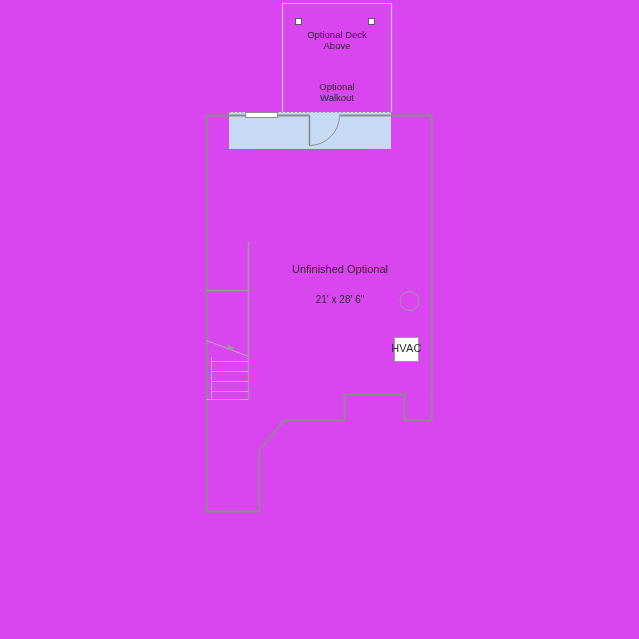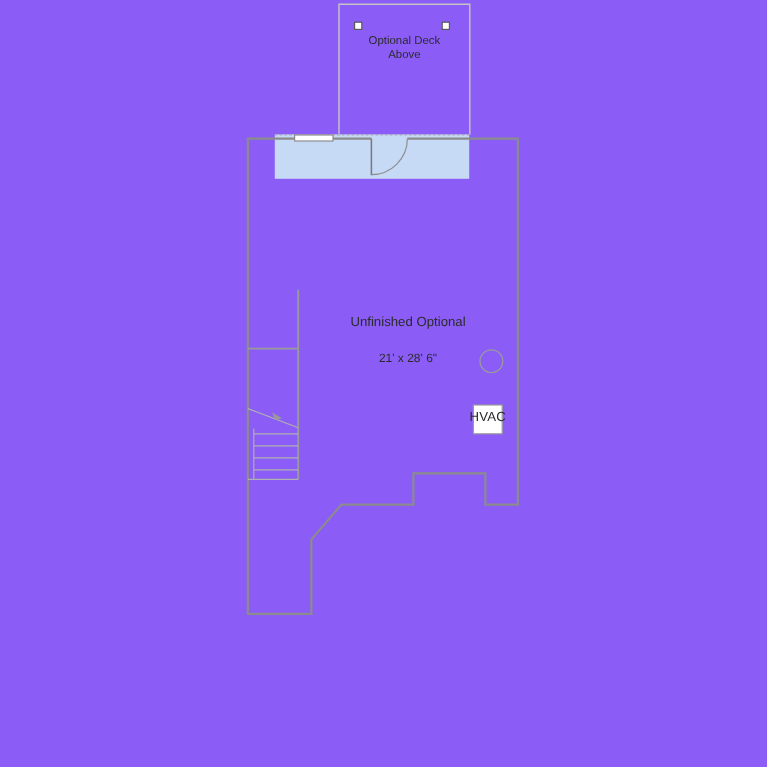--- a/index.html
+++ b/index.html
@@ -34,21 +34,21 @@
   .door-line{stroke:#7a7a7a;stroke-width:1.3;fill:none;}
   .arc{stroke:#8f8f8f;stroke-width:1;fill:none;}
   .fixture{stroke:#9b9b9b;stroke-width:1;fill:none;}
   .hvac-box{stroke:#9b9b9b;stroke-width:1;fill:#ffffff;}
   .highlight-rect{fill:var(--highlight,#c7daf5);}
   .dashed-top{stroke:#a6a6a6;stroke-width:1;stroke-dasharray:2 2;fill:none;}
 </style>
 </head>
 <body>
 
-<div id="canvas" style="background: #8b5cf6;">
+<div id="canvas" style="background: #d946ef;">
 
   <svg id="plan-svg" width="639" height="639" viewBox="0 0 639 639">
 
     <rect class="highlight-rect" x="229" y="112" width="162" height="37"></rect>
     <path class="dashed-top" d="M 229 112.5 L 391 112.5"></path>
 
     <path class="deck-line" d="M 282.5 112 L 282.5 3.5 L 391.5 3.5 L 391.5 112"></path>
     <rect class="post" x="295.5" y="18.5" width="6" height="6"></rect>
     <rect class="post" x="368.5" y="18.5" width="6" height="6"></rect>
 
@@ -73,20 +73,22 @@
                M 206.5 399.5 H 248.5"></path>
     </g>
 
     <circle class="fixture" cx="409.5" cy="301" r="9.5"></circle>
     <rect class="hvac-box" x="394.5" y="337.5" width="24" height="24"></rect>
   </svg>
 
   <div class="label deck-label">Optional Deck
 Above</div>
 
+  <div class="label walkout-label">Optional
+Walkout</div>
 
   <div class="label room-label">
     <div class="room-name">Unfinished Optional</div>
     <div class="room-dims">21' x 28' 6"</div>
   </div>
 
   <div class="label hvac-label">HVAC</div>
 </div>
 
 </body></html>

